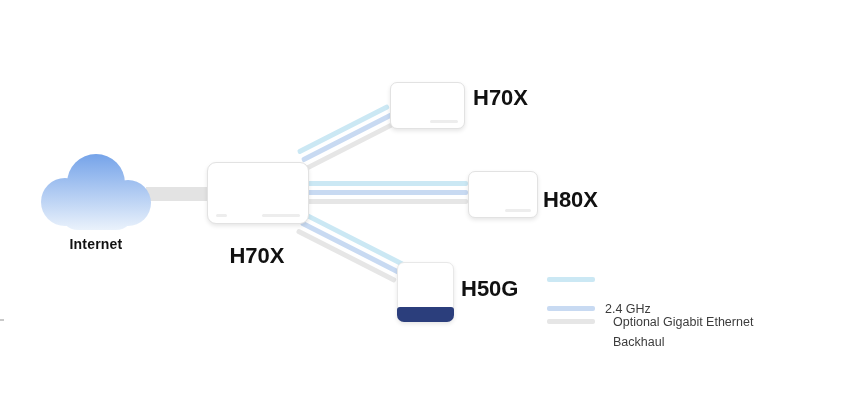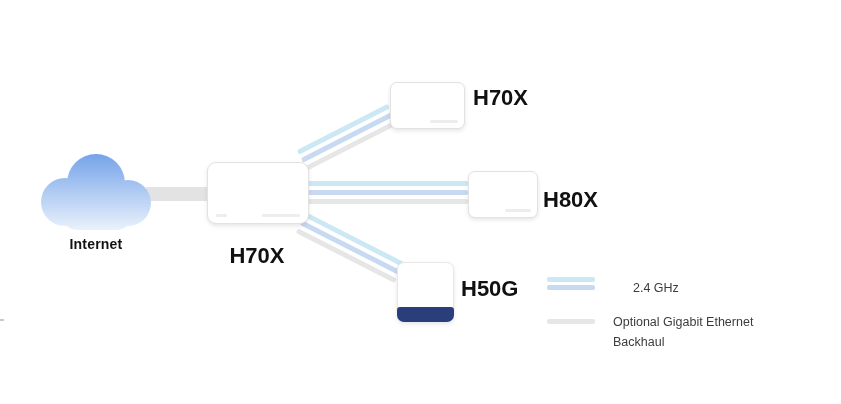--- a/index.html
+++ b/index.html
@@ -38,21 +38,21 @@
   .caption{font-size:12px;color:#474747;margin-top:7px;}
   #label-main{left:177px;top:243px;width:160px;text-align:center;}
   #label-sat-top{left:473px;top:85px;}
   #label-sat-mid{left:543px;top:187px;}
   #label-sat-bottom{left:461px;top:276px;text-align:right;}
   
   .legend-row{position:absolute;left:547px;display:flex;align-items:flex-start;}
   .legend-swatch{width:48px;height:5px;border-radius:2px;margin-top:7px;flex:none;}
   .legend-label{margin-left:10px;font-size:12.5px;color:#3c3c3c;line-height:20px;width:168px;}
   #legend-row-0{top:270px;}
-  #legend-row-1{top:278px;gap:28px;}
+  #legend-row-1{top:299px;}
   #legend-row-2{top:312px;gap:8px;}
   #edge-artifact{left:0;top:319px;width:4px;height:2px;background:#c9c9c9;}
 </style>
 </head>
 <body>
 
 <div id="canvas">
 
   <div class="abs band" id="band-up">
     <div class="stripe" style="background: rgb(203, 232, 244);"></div>

